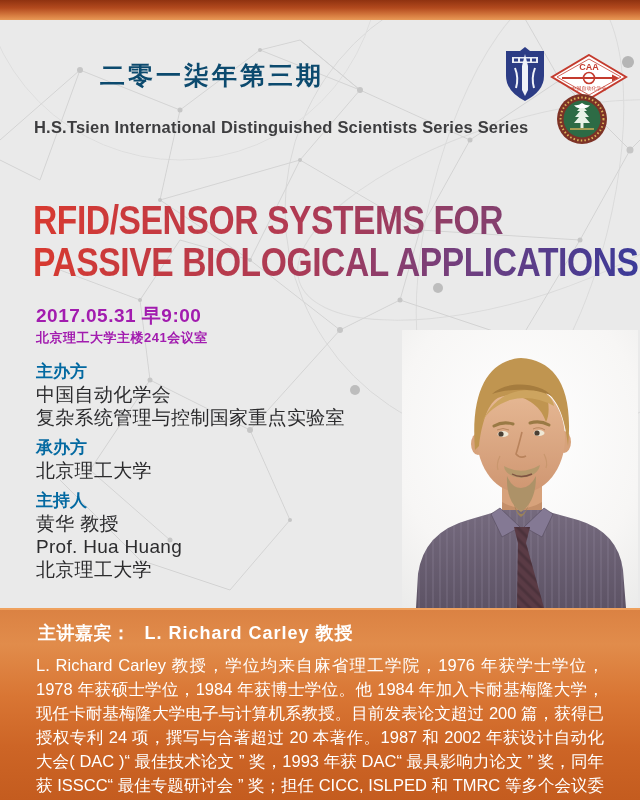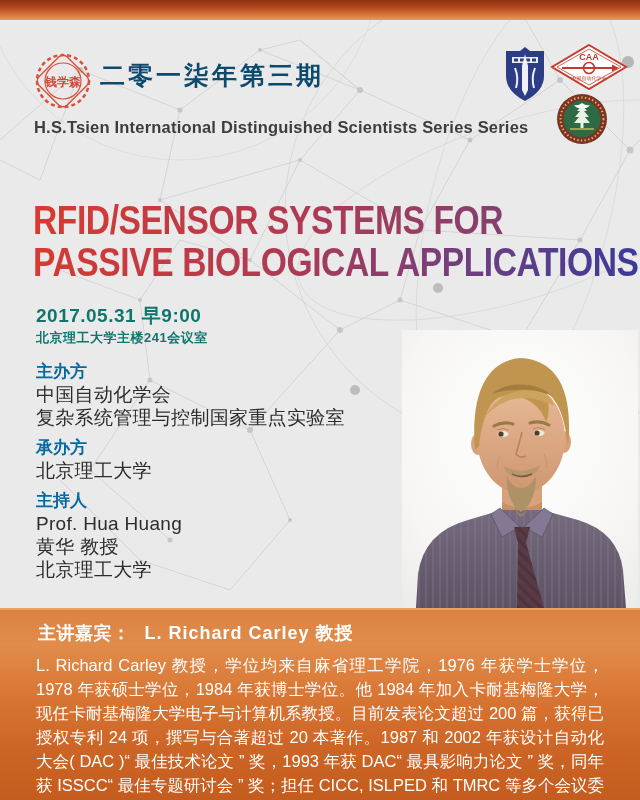--- a/index.html
+++ b/index.html
@@ -12,38 +12,38 @@
   .bg-net { position:absolute; left:0; top:0; width:640px; height:800px; }
   .topbar {
     position:absolute; left:0; top:0; width:640px; height:20px;
     background:linear-gradient(180deg,#8f3210 0%,#b34a1e 40%,#d97f42 80%,#e89a58 100%);
   }
   .seal { position:absolute; left:34px; top:50px; width:58px; height:62px; }
   .series { position:absolute; left:100px; top:56px; }
   .series-en { font-size:11.5px; font-weight:bold; color:#e25742; letter-spacing:.3px; }
   .issue-cn { font-size:25px; font-weight:bold; color:#0c4a6e; letter-spacing:3px; margin-top:3px; }
   .logo-shield { position:absolute; left:505px; top:46px; width:40px; height:56px; }
-  .logo-caa { position:absolute; left:550px; top:44px; width:78px; height:46px; }
+  .logo-caa { position:absolute; left:550px; top:54px; width:78px; height:46px; }
   .logo-badge { position:absolute; left:556px; top:93px; width:52px; height:52px; }
 
   .main-title { position:absolute; left:34px; top:114px; }
   .title-cn { font-size:33px; font-weight:bold; color:#3d3d3f; letter-spacing:1.5px; line-height:40px; }
   .title-en { font-size:16.5px; font-weight:bold; color:#3d3d3f; margin-top:4px; letter-spacing:.2px; }
 
   .headline { position:absolute; left:33px; top:199px; }
   .hl-line {
     display:block; white-space:nowrap; width:max-content;
     font-size:40px; font-weight:bold; letter-spacing:-.5px; line-height:42px;
     transform:scaleX(.84); transform-origin:0 0;
     -webkit-background-clip:text; background-clip:text; color:transparent;
   }
   .hl-1 { background-image:linear-gradient(90deg,#d83a30 0%,#b23a52 55%,#83406f 100%); }
   .hl-2 { background-image:linear-gradient(90deg,#d83a30 0%,#a93b58 45%,#6f3f80 72%,#3b3a99 100%); }
 
-  .schedule { position:absolute; left:36px; top:303px; color:#0f766e; }
+  .schedule { position:absolute; left:36px; top:303px; color:#a21caf; }
   .s-date  { font-size:19px; font-weight:bold; letter-spacing:.5px; }
   .s-venue { font-size:13px; font-weight:bold; margin-top:0; letter-spacing:.5px; }
 
   .info { position:absolute; left:36px; top:362px; width:380px; }
   .info-label { color:#0369a1; font-weight:bold; font-size:17px; line-height:20px; }
   .info-line  { color:#2c2c2e; font-size:19px; line-height:21px; margin-top:2px; letter-spacing:.3px; }
   .info-gap   { margin-top:10px; }
 
   .photo { position:absolute; left:402px; top:330px; width:236px; height:278px; }
 
@@ -109,28 +109,20 @@
       <circle cx="290" cy="520" r="2"></circle>
         <circle cx="160" cy="200" r="2"></circle>
     </g>
     <circle cx="628" cy="62" r="6" fill="#b5b5b5"></circle>
     <circle cx="438" cy="288" r="5" fill="#bdbdbd"></circle>
     <circle cx="355" cy="390" r="5" fill="#bdbdbd"></circle>
   </svg>
 
   <div class="topbar"></div>
 
-  <div class="seal">
-    <svg viewBox="0 0 58 62" width="58" height="62" xmlns="http://www.w3.org/2000/svg">
-      <circle cx="29" cy="31" r="26" fill="none" stroke="#d9503c" stroke-width="2.5" stroke-dasharray="4 3"></circle>
-      <rect x="9" y="11" width="40" height="40" rx="6" fill="none" stroke="#d9503c" stroke-width="1.4" transform="rotate(45 29 31)"></rect>
-      <circle cx="29" cy="31" r="18" fill="none" stroke="#d9503c" stroke-width="1.2"></circle>
-      <text x="29" y="36" text-anchor="middle" font-size="12" font-weight="bold" fill="#cf4836">钱学森</text>
-    </svg>
-  </div>
 
   <div class="series">
     <div class="issue-cn">二零一柒年第三期</div>
   </div>
 
   <div class="logo-shield">
     <svg viewBox="0 0 40 56" width="40" height="56" xmlns="http://www.w3.org/2000/svg">
       <path d="M20,1 L25,5 L39,5 L39,30 Q39,45 20,55 Q1,45 1,30 L1,5 L15,5 Z" fill="#2c3c85"></path>
       <rect x="7" y="11" width="26" height="6" fill="#e9ecf5"></rect>
       <rect x="9" y="12.5" width="4" height="3" fill="#2c3c85"></rect>
@@ -186,22 +178,22 @@
       <div class="info-label">主办方</div>
       <div class="info-line">中国自动化学会</div>
       <div class="info-line">复杂系统管理与控制国家重点实验室</div>
     </div>
     <div class="info-gap">
       <div class="info-label">承办方</div>
       <div class="info-line">北京理工大学</div>
     </div>
     <div class="info-gap">
       <div class="info-label">主持人</div>
+      <div class="info-line">黄华 教授</div>
       <div class="info-line">Prof.  Hua Huang</div>
-      <div class="info-line">黄华 教授</div>
       <div class="info-line">北京理工大学</div>
     </div>
   </div>
 
   <div class="photo">
     <svg viewBox="0 0 236 278" width="236" height="278" xmlns="http://www.w3.org/2000/svg">
       <defs>
         <radialGradient id="pbg" cx="50%" cy="38%" r="80%">
           <stop offset="0%" stop-color="#ffffff"></stop>
           <stop offset="65%" stop-color="#f7f6f5"></stop>

